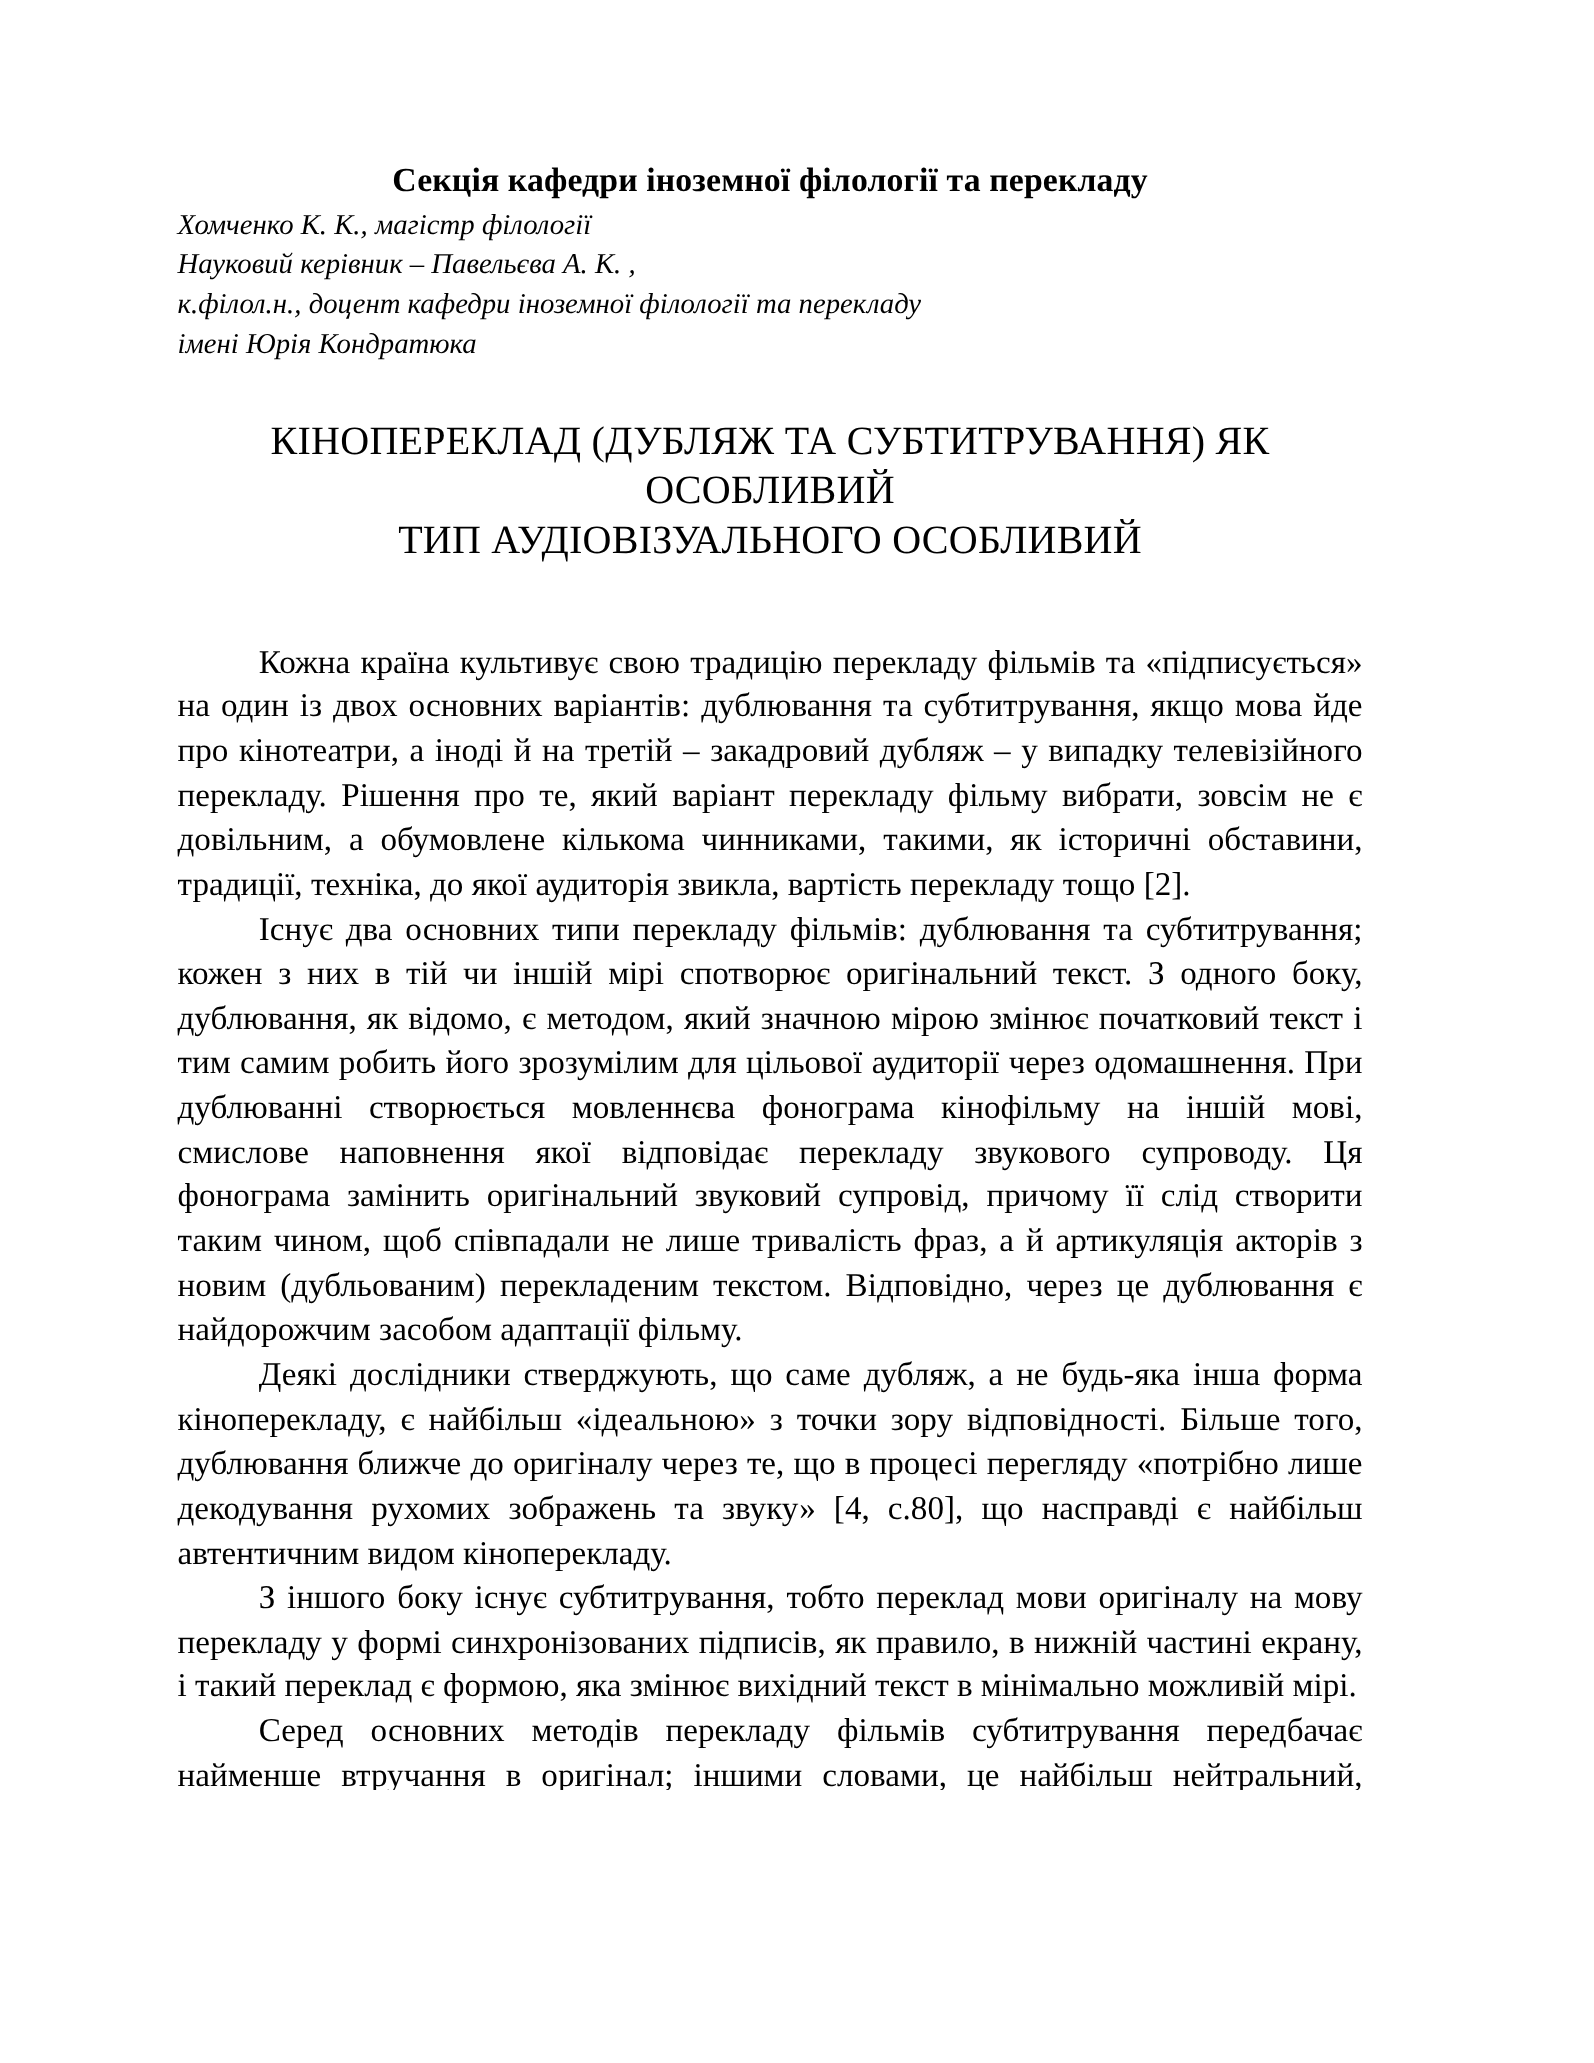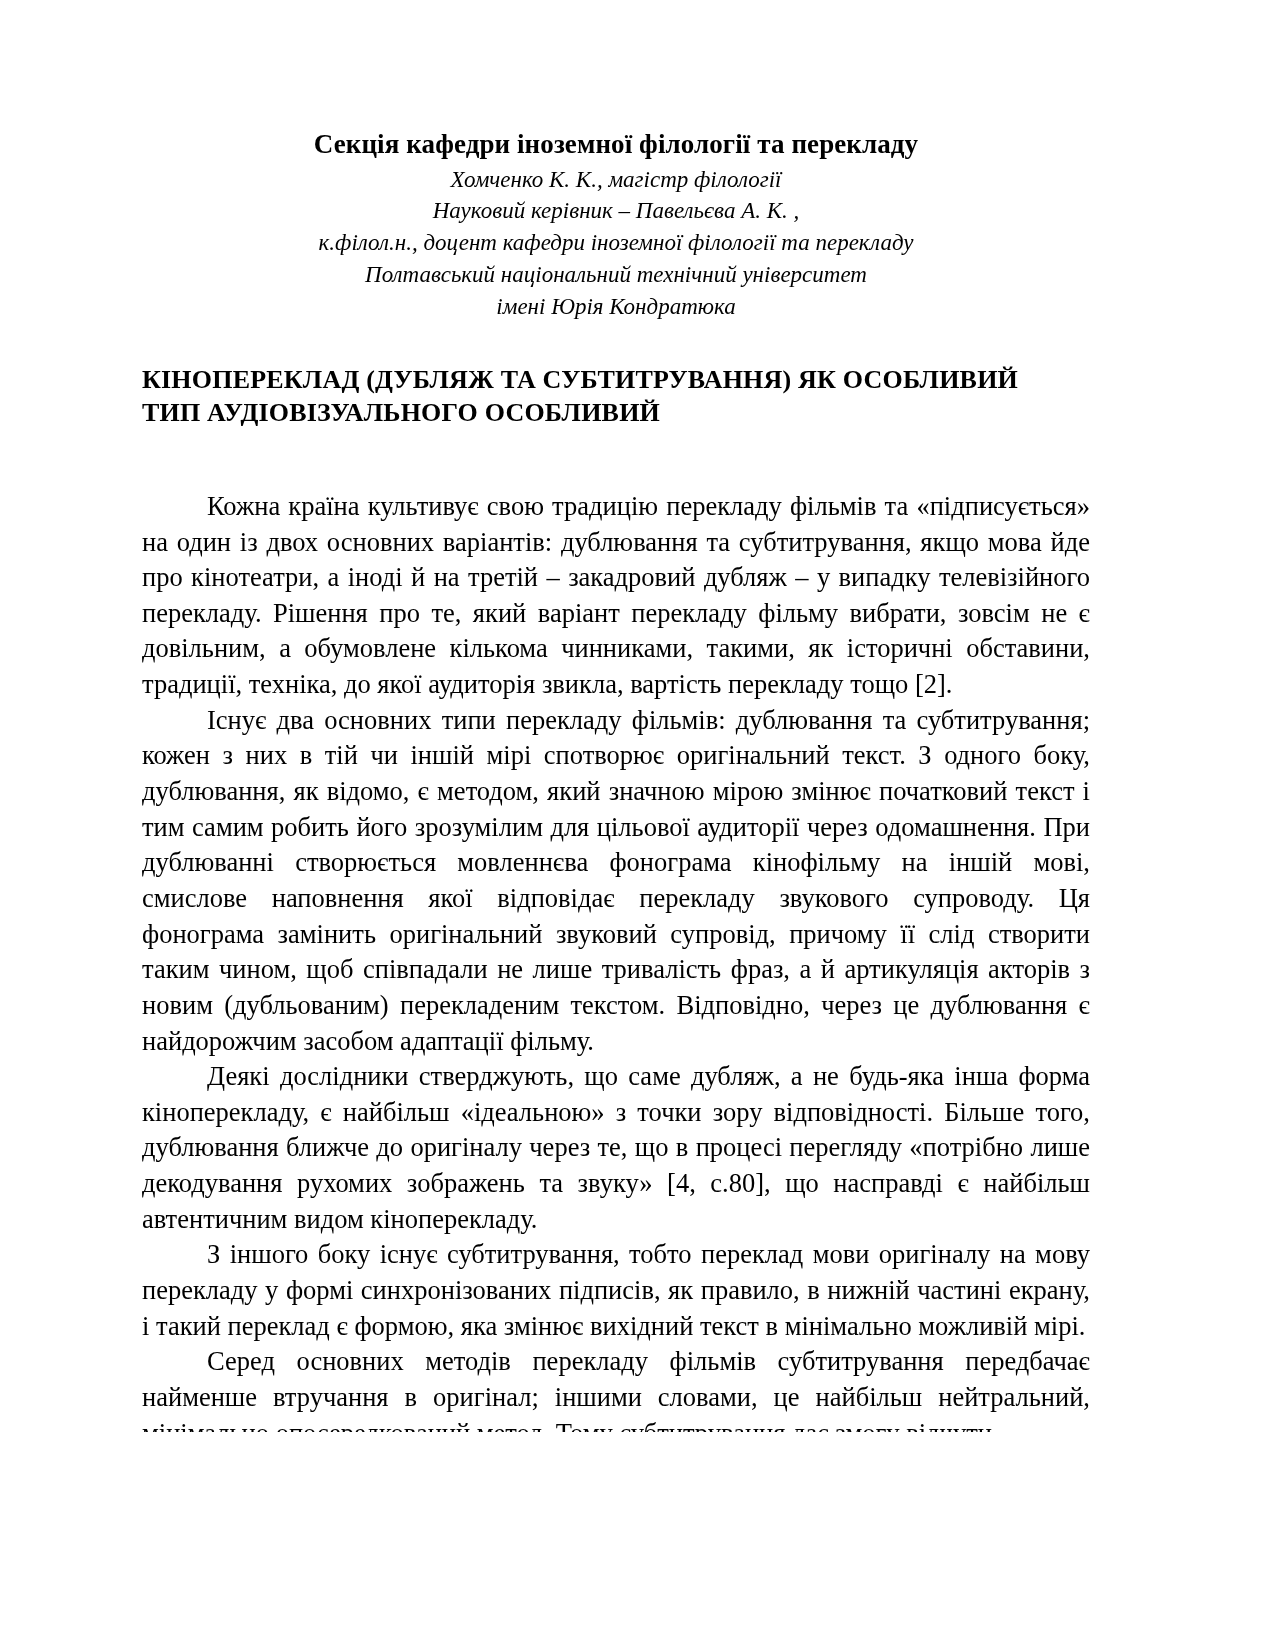--- a/index.html
+++ b/index.html
@@ -38,35 +38,36 @@
   }
   .udk {
     font-size: 27px;
     font-weight: bold;
     text-align: left;
     line-height: 1.3;
     margin: 0 0 6px 63px;
   }
 
   .author-block {
-    text-align: center;
+    text-align: left;
     font-style: italic;
     font-size: 23px;
     line-height: 1.38;
     margin: 0;
   }
   .author-block .aline {
     display: block;
     white-space: nowrap;
   }
 
   
   .article-title {
-    font-size: 26px;
-    font-weight: bold;
+    font-size: 32px;
+    font-weight: normal;
+    text-align: center;
     line-height: 1.24;
     margin: 42px 0 0 0;
     letter-spacing: 0.2px;
   }
   .article-title .tline { display: block; }
 
   
   .body-text {
     margin-top: 60px;
   }
@@ -85,21 +86,20 @@
 <div class="page">
   <div class="content">
 
     <div class="section-heading">Секція кафедри іноземної філології та перекладу</div>
 
 
     <div class="author-block">
       <span class="aline">Хомченко К. К., магістр філології</span>
       <span class="aline">Науковий керівник – Павельєва А. К. ,</span>
       <span class="aline">к.філол.н., доцент кафедри іноземної філології та перекладу</span>
-      <span class="aline">Полтавський національний технічний університет</span>
       <span class="aline">імені Юрія Кондратюка</span>
     </div>
 
     <h1 class="article-title">
       <span class="tline">КІНОПЕРЕКЛАД (ДУБЛЯЖ ТА СУБТИТРУВАННЯ) ЯК ОСОБЛИВИЙ</span>
       <span class="tline">ТИП АУДІОВІЗУАЛЬНОГО ОСОБЛИВИЙ</span>
     </h1>
 
     <div class="body-text">
       <p>Кожна країна культивує свою традицію перекладу фільмів та «підписується» на один із двох основних варіантів: дублювання та субтитрування, якщо мова йде про кінотеатри, а іноді й на третій – закадровий дубляж – у випадку телевізійного перекладу. Рішення про те, який варіант перекладу фільму вибрати, зовсім не є довільним, а обумовлене кількома чинниками, такими, як історичні обставини, традиції, техніка, до якої аудиторія звикла, вартість перекладу тощо [2].</p>

